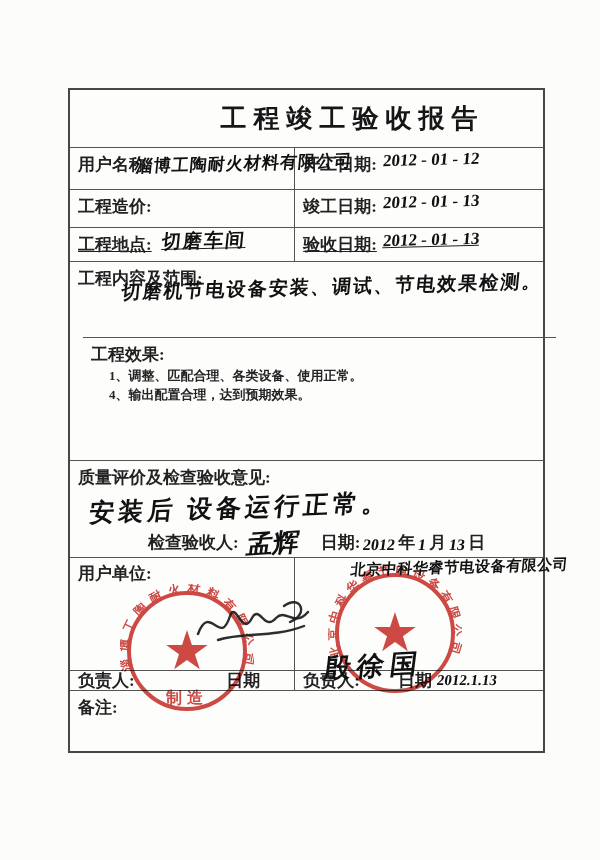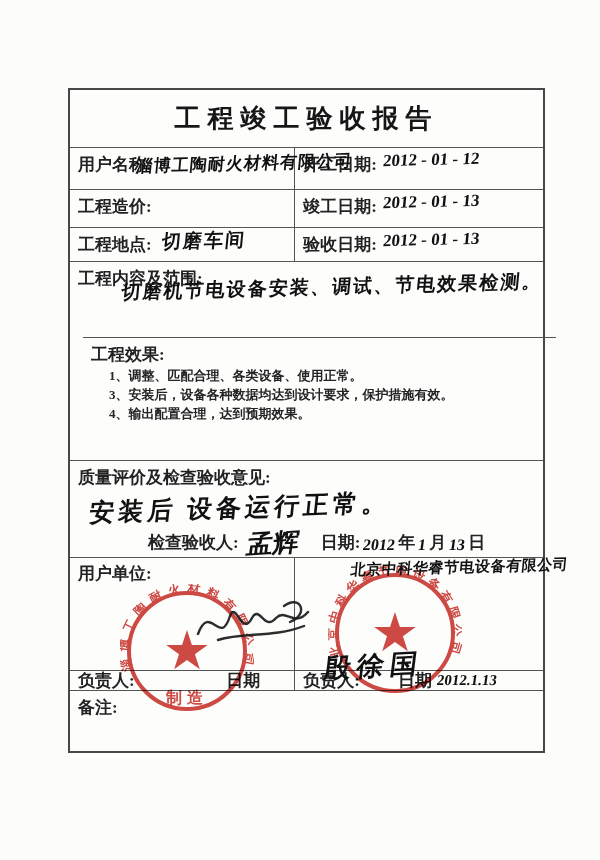--- a/index.html
+++ b/index.html
@@ -15,24 +15,24 @@
     position:absolute; left:68px; top:88px;
     width:477px; height:665px;
     border:2px solid #474747;
     background:#fdfdfc;
   }
   .row { position:relative; width:100%; display:flex; }
   .row + .row { border-top:1px solid #545454; }
   .cell { position:relative; height:100%; }
   .cell.left { width:47.6%; border-right:1px solid #545454; }
   .cell.right { flex:1; }
-  .r-title  { height:57px; align-items:center; justify-content:center; }
+  .r-title  { height:57px; align-items:center; justify-content:center;margin-left:46px; }
   .r-info   { height:42px; }
   .r-info2  { height:38px; }
-  .r-info3  { height:34px; }
+  .r-info3  { height:34px;text-decoration:underline; }
   .r-scope  { height:76px; }
   .r-effect { height:123px; display:block;margin-left:13px; }
   .r-opinion{ height:97px; display:block; }
   .r-units  { height:113px; }
   .r-mgr    { height:20px; }
   .r-remark { height:61px; display:block; }
 
   .title {
     font-size:26px; font-weight:700; letter-spacing:7px; color:#161616;
   }
@@ -146,21 +146,20 @@
   </div>
 
   <div class="row r-scope">
     <span class="lbl">工程内容及范围:</span>
     <span class="hand hand-scope">切磨机节电设备安装、调试、节电效果检测。</span>
   </div>
 
   <div class="row r-effect">
     <div class="lbl">工程效果:</div>
     <div class="effect-item">1、调整、匹配合理、各类设备、使用正常。</div>
-    <div class="effect-item">3、安装后，设备各种数据均达到设计要求，保护措施有效。</div>
     <div class="effect-item">4、输出配置合理，达到预期效果。</div>
   </div>
 
   <div class="row r-opinion">
     <div class="lbl">质量评价及检查验收意见:</div>
     <div class="hand opinion-comment">安装后 设备运行正常。</div>
     <div class="opinion-footer">
       <span class="lbl">检查验收人:</span>
       <span class="hand sig sig-inspector">孟辉</span>
       <span class="lbl">日期:</span>

